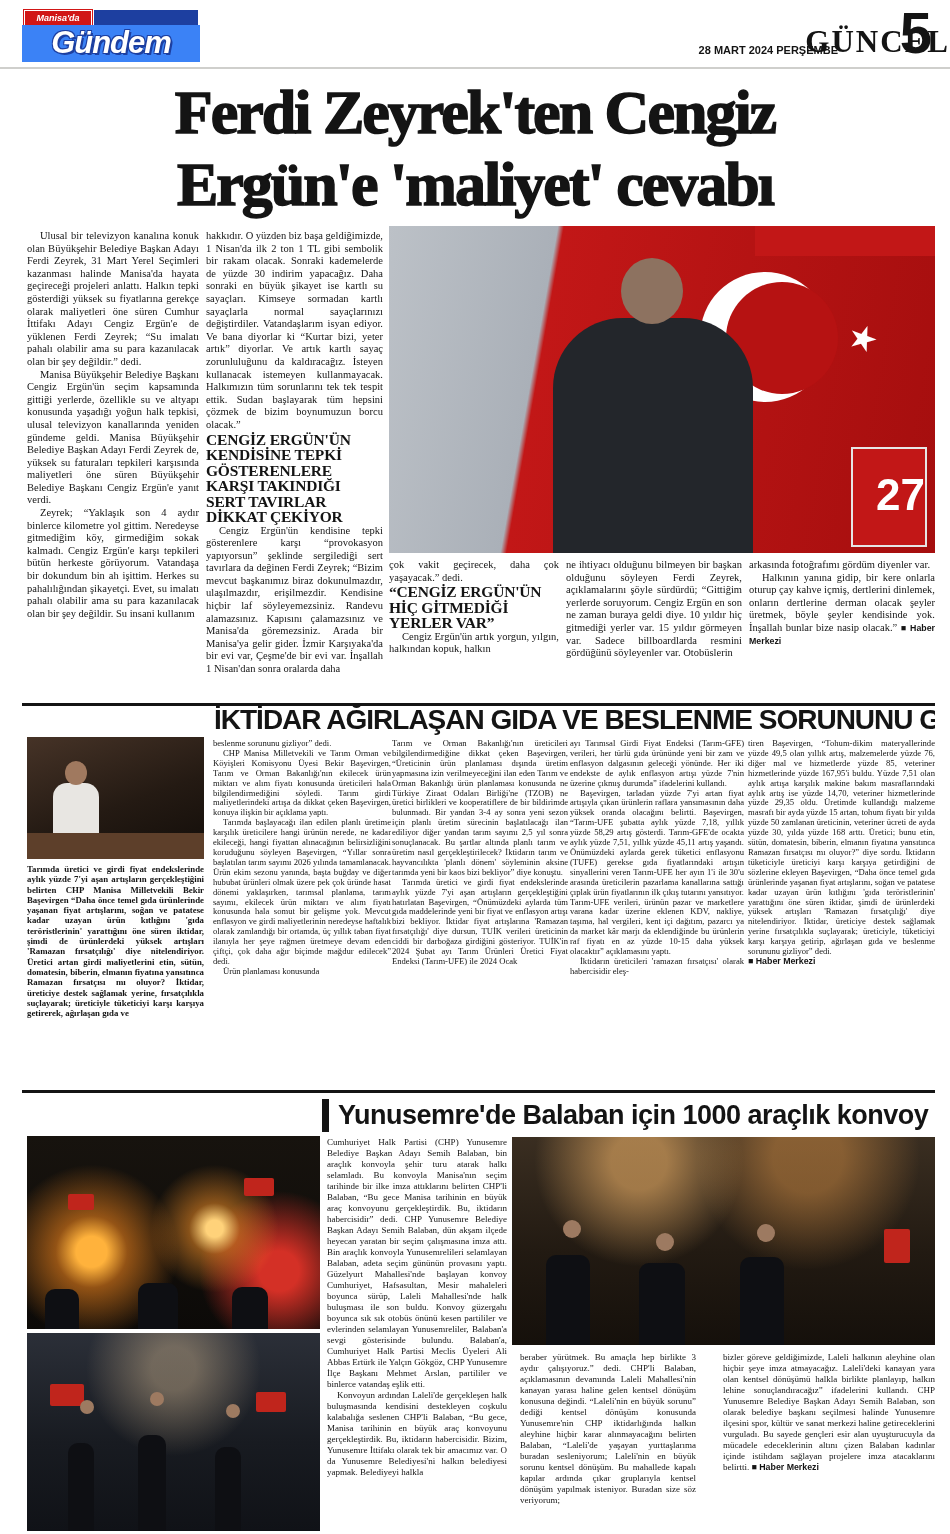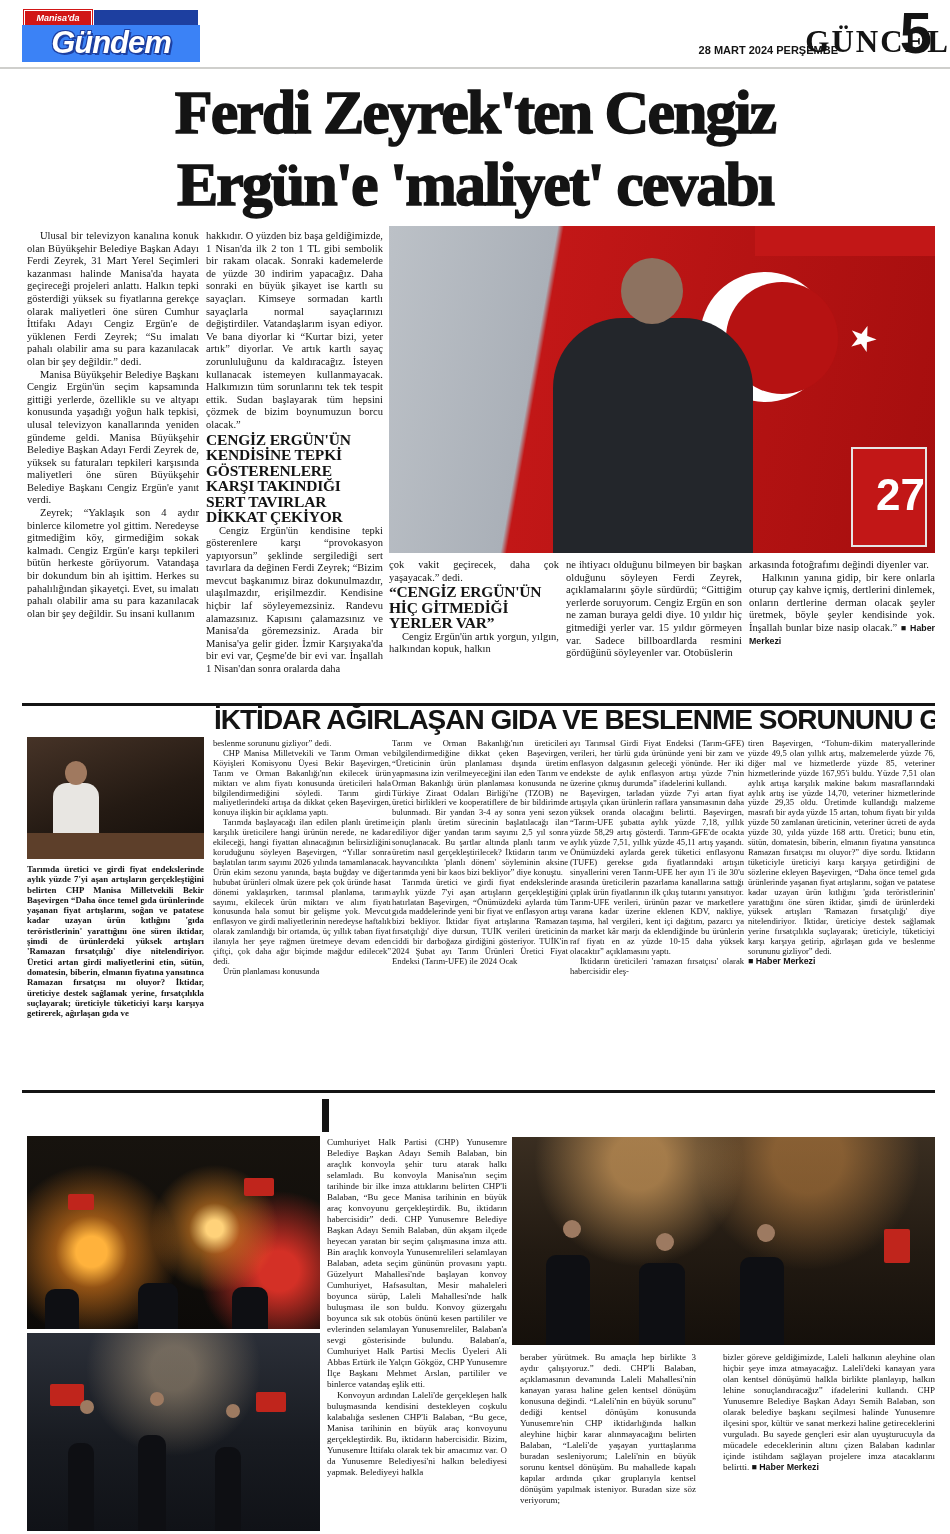--- a/index.html
+++ b/index.html
@@ -141,21 +141,21 @@
     <p class="noindent">çok vakit geçirecek, daha çok yaşayacak.” dedi.</p>
     <p class="subhead">“CENGİZ ERGÜN'ÜN HİÇ GİTMEDİĞİ YERLER VAR”</p>
     <p>Cengiz Ergün'ün artık yorgun, yılgın, halkından kopuk, halkın</p>
   </div>
 
   <div class="abs body1" id="a1-col4">
     <p class="noindent">ne ihtiyacı olduğunu bilmeyen bir başkan olduğunu söyleyen Ferdi Zeyrek, açıklamalarını şöyle sürdürdü; “Gittiğim yerlerde soruyorum. Cengiz Ergün en son ne zaman buraya geldi diye. 10 yıldır hiç gitmediği yerler var. 15 yıldır görmeyen var. Sadece billboardlarda resmini gördüğünü söyleyenler var. Otobüslerin</p>
   </div>
 
   <div class="abs body1" id="a1-col5">
-    <p class="noindent">arkasında fotoğrafımı değindi diyenler var.</p>
+    <p class="noindent">arkasında fotoğrafımı gördüm diyenler var.</p>
     <p><span>Halkının yanına gidip, bir kere onlarla oturup çay kahve içmiş, dertlerini dinlemek, onların dertlerine derman olacak şeyler üretmek, böyle şeyler kendisinde yok. İnşallah bunlar bize nasip olacak.”</span>
       <span class="byline">■ Haber Merkezi</span></p>
   </div>
 
   <div class="abs" id="divider1"></div>
 
   <div class="abs" id="a2-headline">İKTİDAR AĞIRLAŞAN GIDA VE BESLENME SORUNUNU GİZLİYOR</div>
 
   <div class="abs" id="photo2">
     <div class="speaker-shirt"></div>
@@ -183,20 +183,21 @@
   </div>
 
   <div class="abs body2" id="a2-colD">
     <p class="noindent">tiren Başevirgen, “Tohum-dikim materyallerinde yüzde 49,5 olan yıllık artış, malzemelerde yüzde 76, diğer mal ve hizmetlerde yüzde 85, veteriner hizmetlerinde yüzde 167,95'i buldu. Yüzde 7,51 olan aylık artışa karşılık makine bakım masraflarındaki aylık artış ise yüzde 14,70, veteriner hizmetlerinde yüzde 29,35 oldu. Üretimde kullandığı malzeme masrafı bir ayda yüzde 15 artan, tohum fiyatı bir yılda yüzde 50 zamlanan üreticinin, veteriner ücreti de ayda yüzde 30, yılda yüzde 168 arttı. Üretici; bunu etin, sütün, domatesin, biberin, elmanın fiyatına yansıtınca Ramazan fırsatçısı mı oluyor?” diye sordu. İktidarın tüketiciyle üreticiyi karşı karşıya getirdiğini de sözlerine ekleyen Başevirgen, “Daha önce temel gıda ürünlerinde yaşanan fiyat artışlarını, soğan ve patatese kadar uzayan ürün kıtlığını 'gıda teröristlerinin' yarattığını öne süren iktidar, şimdi de ürünlerdeki yüksek artışları 'Ramazan fırsatçılığı' diye nitelendiriyor. İktidar, üreticiye destek sağlamak yerine fırsatçılıkla suçlayarak; üreticiyle, tüketiciyi karşı karşıya getirip, ağırlaşan gıda ve beslenme sorununu gizliyor” dedi.</p>
     <p class="noindent byline">■ Haber Merkezi</p>
   </div>
 
   <div class="abs" id="divider2"></div>
 
   <div class="abs" id="a3-bar"></div>
+  <div class="abs" id="a3-headline">Yunusemre'de Balaban için 1000 araçlık konvoy</div>
 
   <div class="abs" id="photo3a">
     <div class="flag-blob" style="left:14%;top:30%;width:26px;height:16px"></div>
     <div class="flag-blob" style="left:74%;top:22%;width:30px;height:18px"></div>
     <div class="ph-fig" style="left:6%;bottom:0;width:34px;height:40px"></div>
     <div class="ph-fig" style="left:38%;bottom:0;width:40px;height:46px"></div>
     <div class="ph-fig" style="left:70%;bottom:0;width:36px;height:42px"></div>
   </div>
 
   <div class="abs" id="photo3b">

